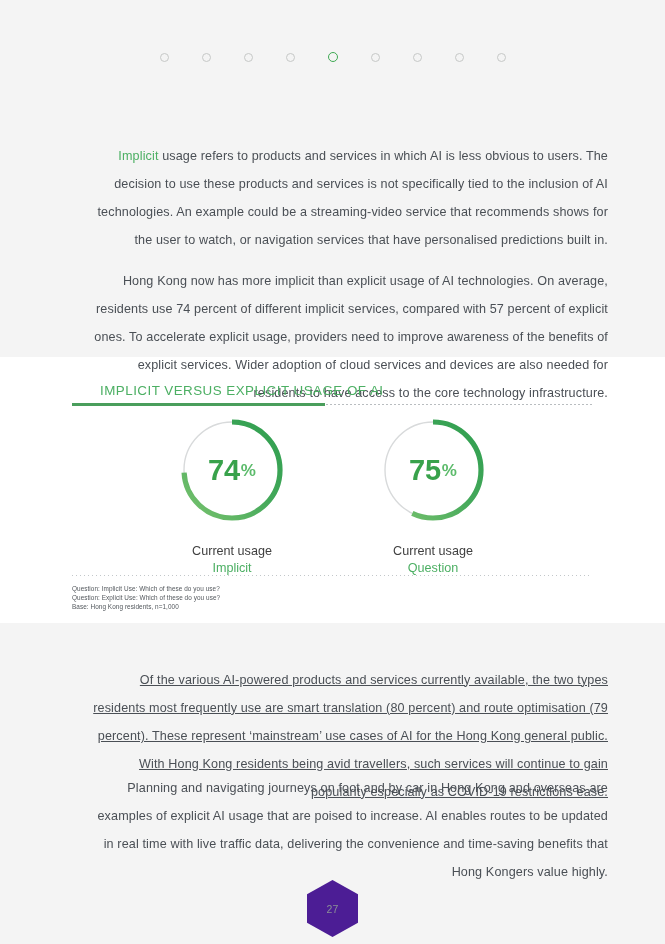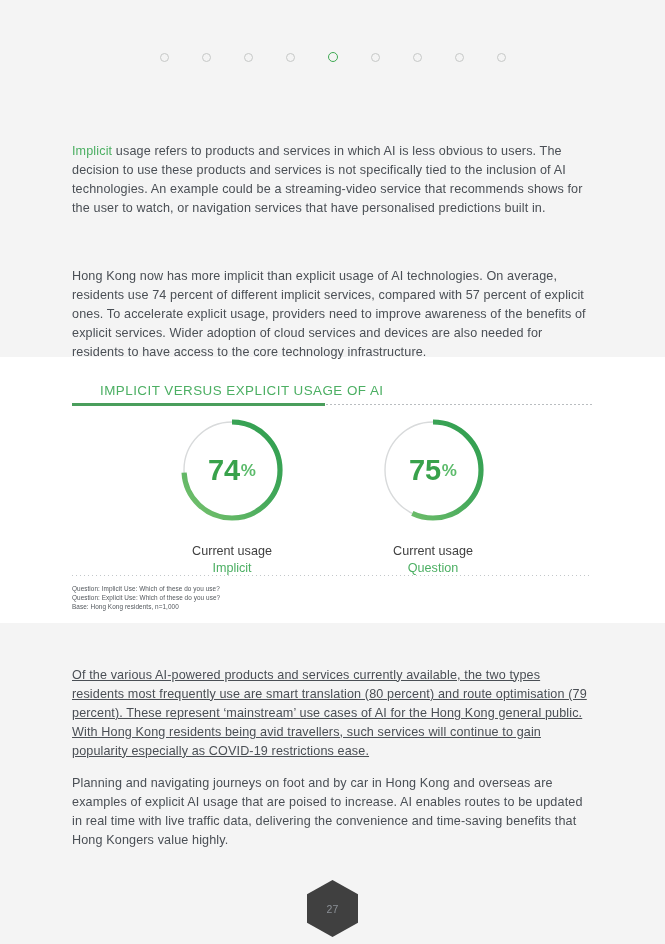--- a/index.html
+++ b/index.html
@@ -59,26 +59,27 @@
   .dot.active {
     border-color: #3faa53;
     width: 10px;
     height: 10px;
     border-width: 1.6px;
   }
 
   
   .copy {
     position: absolute;
-    left: 72px;
+    left: 88px;
     width: 520px;
     font-size: 12.6px;
-    line-height: 19px;
+    line-height: 28px;
     color: #4a4f55;
     letter-spacing: 0.01em;
+    text-align: right;
   }
   .copy .hl {
     color: #4caf63;
   }
   #para-1 { top: 129px; }
   #para-2 { top: 240px; margin-top: 27px; }
   #para-3 { top: 653px; text-decoration: underline; }
   #para-4 { top: 766px; margin-top: 8px; }
 
   
@@ -192,21 +193,21 @@
     letter-spacing: 0.01em;
   }
 
   
   .page-hex {
     position: absolute;
     left: 307px;
     top: 880px;
     width: 51px;
     height: 57px;
-    background: #404040;
+    background: #4c1d95;
     clip-path: polygon(50% 0%, 100% 25%, 100% 75%, 50% 100%, 0% 75%, 0% 25%);
     display: flex;
     align-items: center;
     justify-content: center;
   }
   .page-num {
     font-size: 10.5px;
     color: #8b9096;
     letter-spacing: 0.02em;
   }

